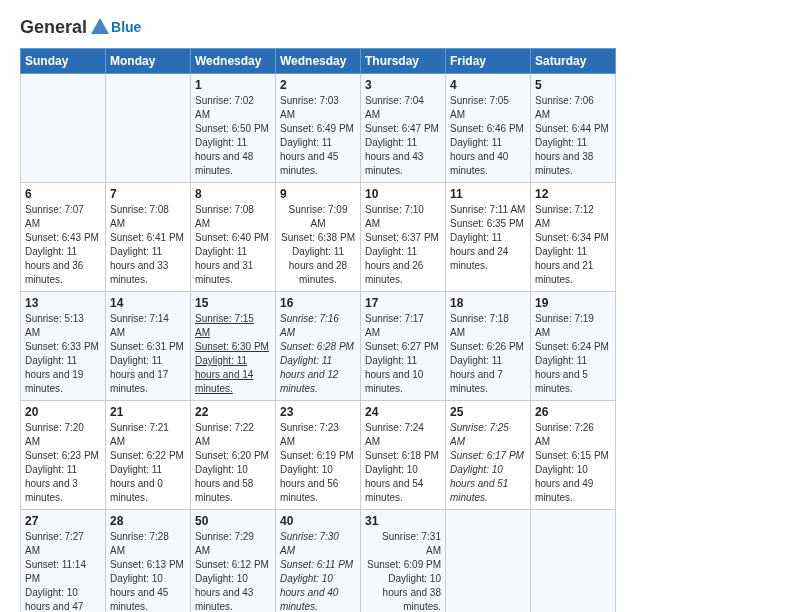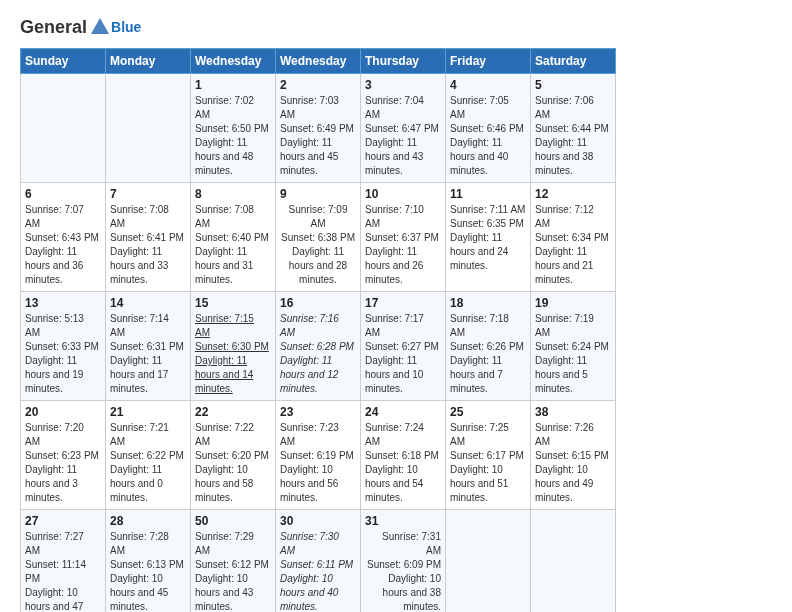--- a/index.html
+++ b/index.html
@@ -272,26 +272,26 @@
 Daylight: 10 hours and 56 minutes.</div>
           </td>
           <td>
             <div class="day-num">24</div>
             <div class="day-detail" style="white-space: pre-line;">Sunrise: 7:24 AM
 Sunset: 6:18 PM
 Daylight: 10 hours and 54 minutes.</div>
           </td>
           <td>
             <div class="day-num">25</div>
-            <div class="day-detail" style="white-space: pre-line;">Sunrise: 7:25 AM
+            <div class="day-detail" style="white-space: pre-line; font-style: italic;">Sunrise: 7:25 AM
 Sunset: 6:17 PM
 Daylight: 10 hours and 51 minutes.</div>
           </td>
           <td>
-            <div class="day-num">38</div>
+            <div class="day-num">26</div>
             <div class="day-detail" style="white-space: pre-line;">Sunrise: 7:26 AM
 Sunset: 6:15 PM
 Daylight: 10 hours and 49 minutes.</div>
           </td>
         </tr>
         <tr>
           <td>
             <div class="day-num">27</div>
             <div class="day-detail" style="white-space: pre-line;">Sunrise: 7:27 AM
 Sunset: 11:14 PM
@@ -303,21 +303,21 @@
 Sunset: 6:13 PM
 Daylight: 10 hours and 45 minutes.</div>
           </td>
           <td>
             <div class="day-num">50</div>
             <div class="day-detail" style="white-space: pre-line;">Sunrise: 7:29 AM
 Sunset: 6:12 PM
 Daylight: 10 hours and 43 minutes.</div>
           </td>
           <td>
-            <div class="day-num">30</div>
+            <div class="day-num">40</div>
             <div class="day-detail" style="white-space: pre-line; font-style: italic;">Sunrise: 7:30 AM
 Sunset: 6:11 PM
 Daylight: 10 hours and 40 minutes.</div>
           </td>
           <td>
             <div class="day-num">31</div>
             <div class="day-detail" style="white-space: pre-line; text-align: right;">Sunrise: 7:31 AM
 Sunset: 6:09 PM
 Daylight: 10 hours and 38 minutes.</div>
           </td>

